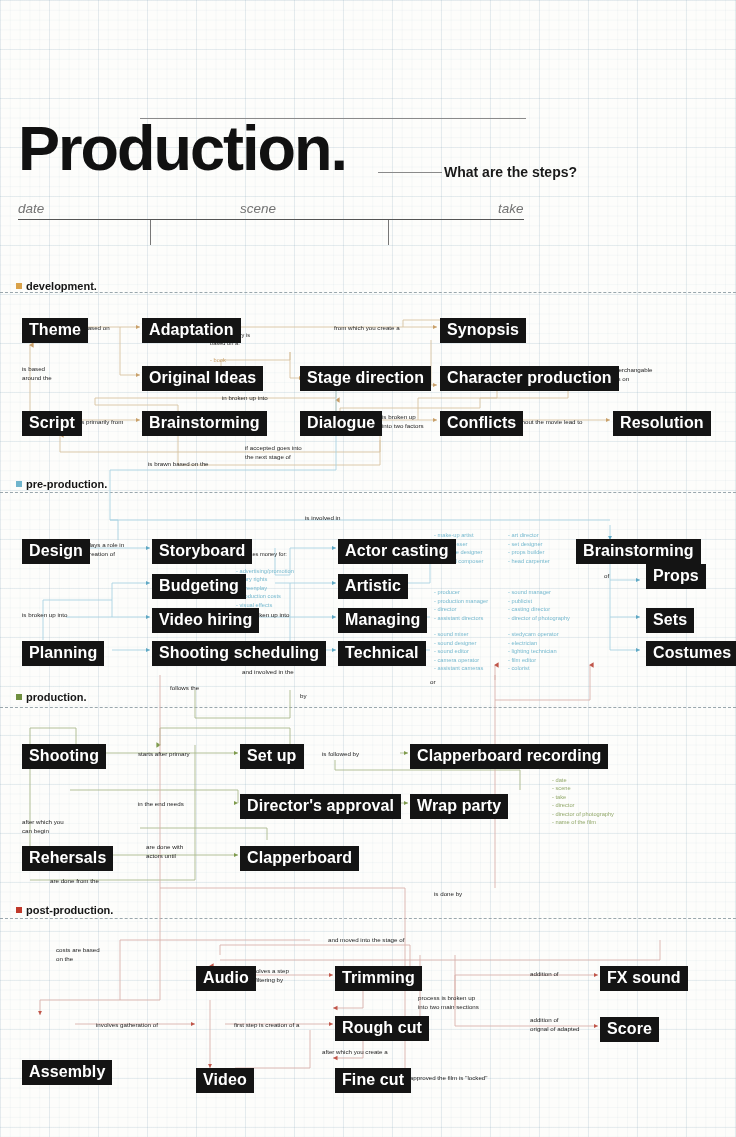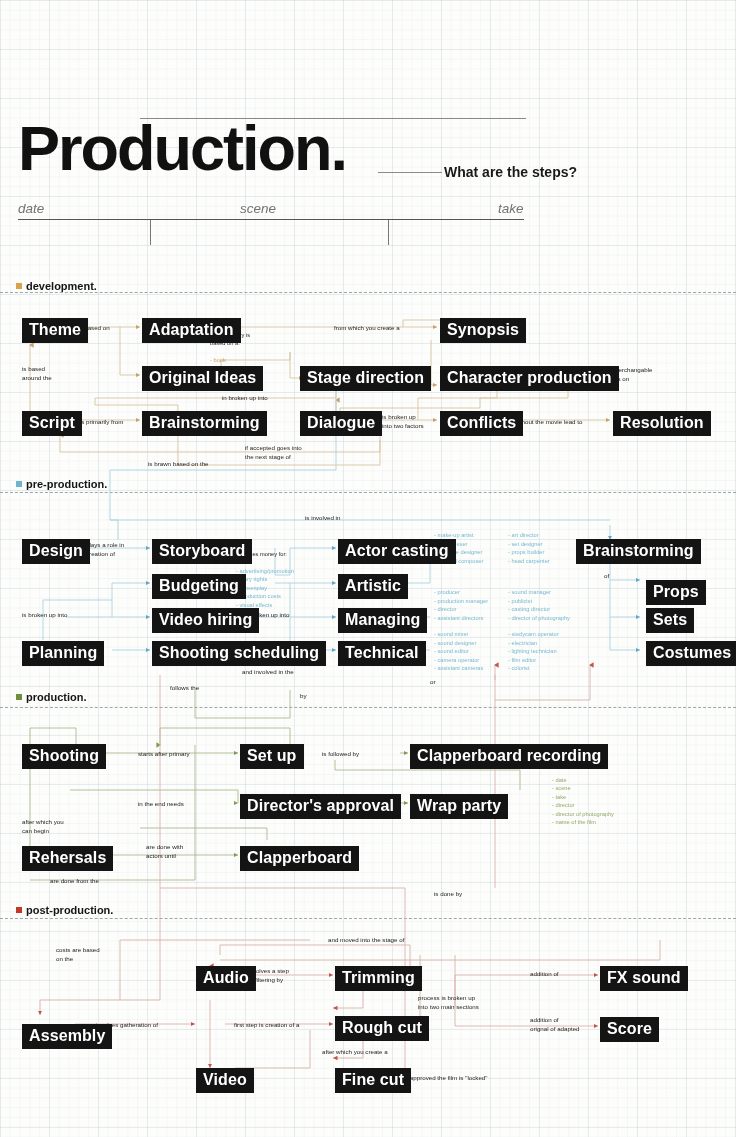--- a/index.html
+++ b/index.html
@@ -268,21 +268,21 @@
   <div class="node" style="left:152px;top:539px">Storyboard</div>
   <div class="node" style="left:152px;top:574px">Budgeting</div>
   <div class="node" style="left:152px;top:608px">Video hiring</div>
   <div class="node" style="left:22px;top:641px">Planning</div>
   <div class="node" style="left:152px;top:641px">Shooting scheduling</div>
   <div class="node" style="left:338px;top:539px">Actor casting</div>
   <div class="node" style="left:338px;top:574px">Artistic</div>
   <div class="node" style="left:338px;top:608px">Managing</div>
   <div class="node" style="left:338px;top:641px">Technical</div>
   <div class="node" style="left:576px;top:539px">Brainstorming</div>
-  <div class="node" style="left:646px;top:580px">Props</div>
+  <div class="node" style="left:646px;top:564px">Props</div>
   <div class="node" style="left:646px;top:608px">Sets</div>
   <div class="node" style="left:646px;top:641px">Costumes</div>
 
   <div class="cap" style="left:305px;top:514px">is involved in</div>
   <div class="cap" style="left:86px;top:541px">plays a role in
 creation of</div>
   <div class="cap" style="left:22px;top:611px">is broken up into</div>
   <div class="cap" style="left:244px;top:611px">is broken up into</div>
   <div class="cap" style="left:604px;top:572px">of</div>
   <div class="cap" style="left:242px;top:668px">and involved in the</div>
@@ -318,21 +318,21 @@
   <div class="cap" style="left:146px;top:843px">are done with
 actors until</div>
   <div class="cap" style="left:50px;top:877px">are done from the</div>
   <div class="cap" style="left:434px;top:890px">is done by</div>
 
   <div class="lst" style="left:552px;top:750px">
     <span class="hd">records:</span><br>
     <span class="l-pro">- date<br>- scene<br>- take<br>- director<br>- director of photography<br>- name of the film</span>
   </div>
 
-  <div class="node" style="left:22px;top:1024px">Assembly</div>
+  <div class="node" style="left:22px;top:1060px">Assembly</div>
   <div class="node" style="left:196px;top:966px">Audio</div>
   <div class="node" style="left:196px;top:1068px">Video</div>
   <div class="node" style="left:335px;top:966px">Trimming</div>
   <div class="node" style="left:335px;top:1016px">Rough cut</div>
   <div class="node" style="left:335px;top:1068px">Fine cut</div>
   <div class="node" style="left:600px;top:966px">FX sound</div>
   <div class="node" style="left:600px;top:1017px">Score</div>
 
   <div class="cap" style="left:56px;top:946px">costs are based
 on the</div>

